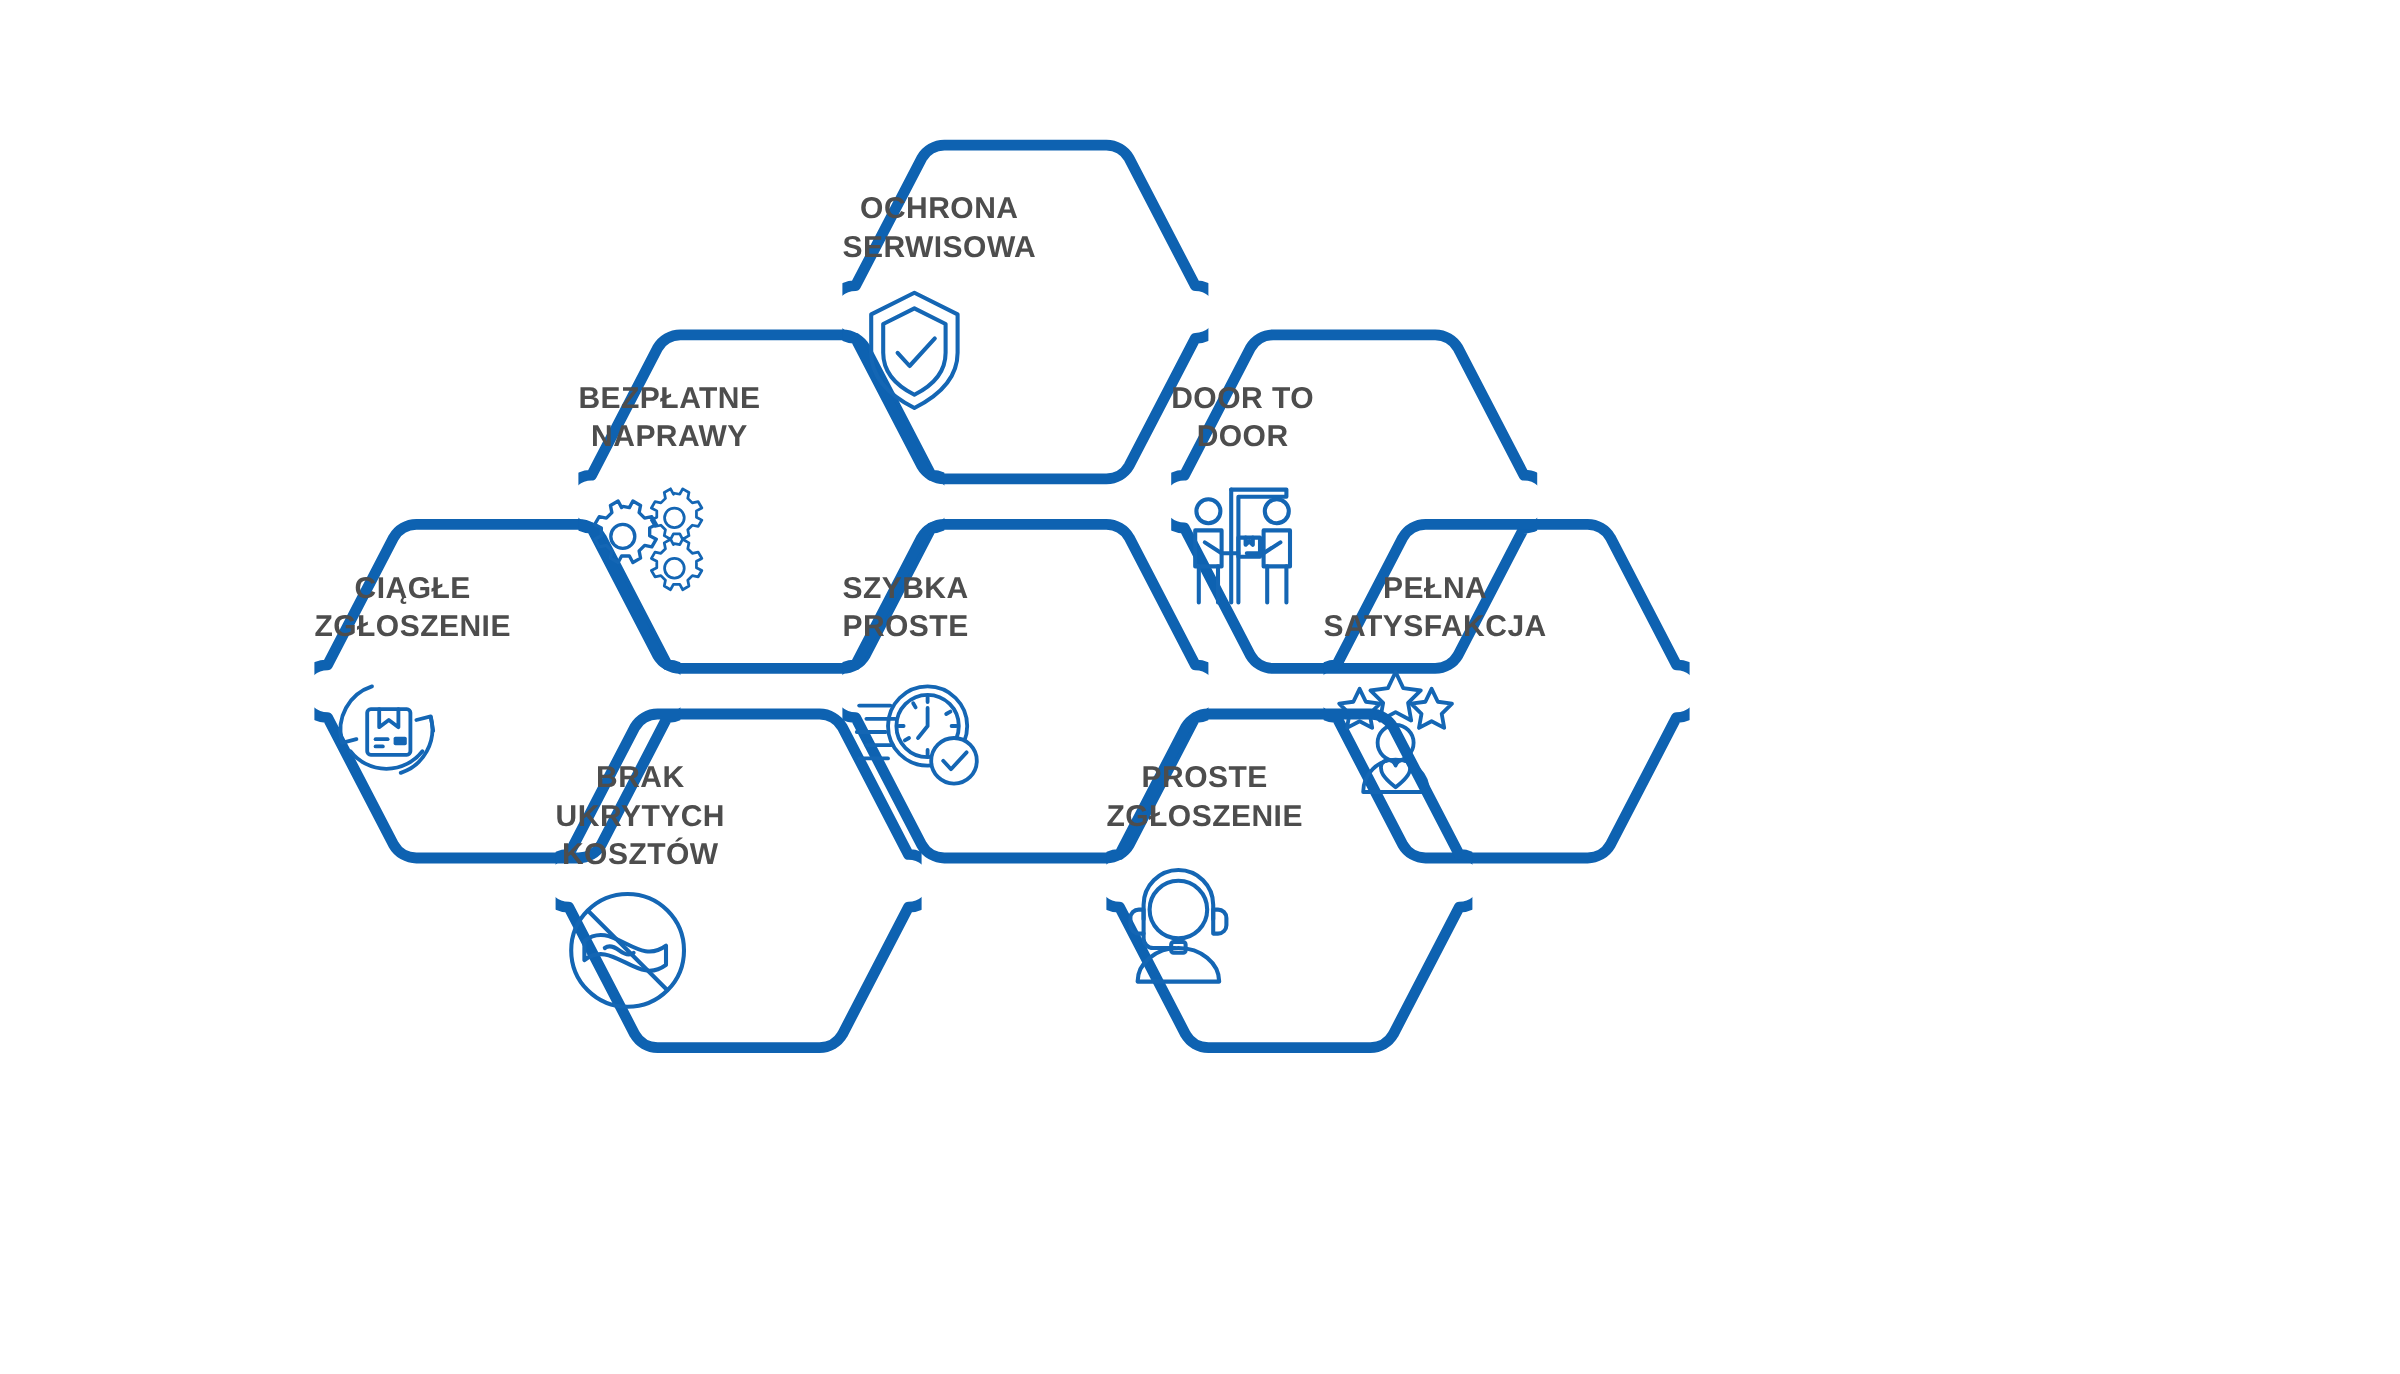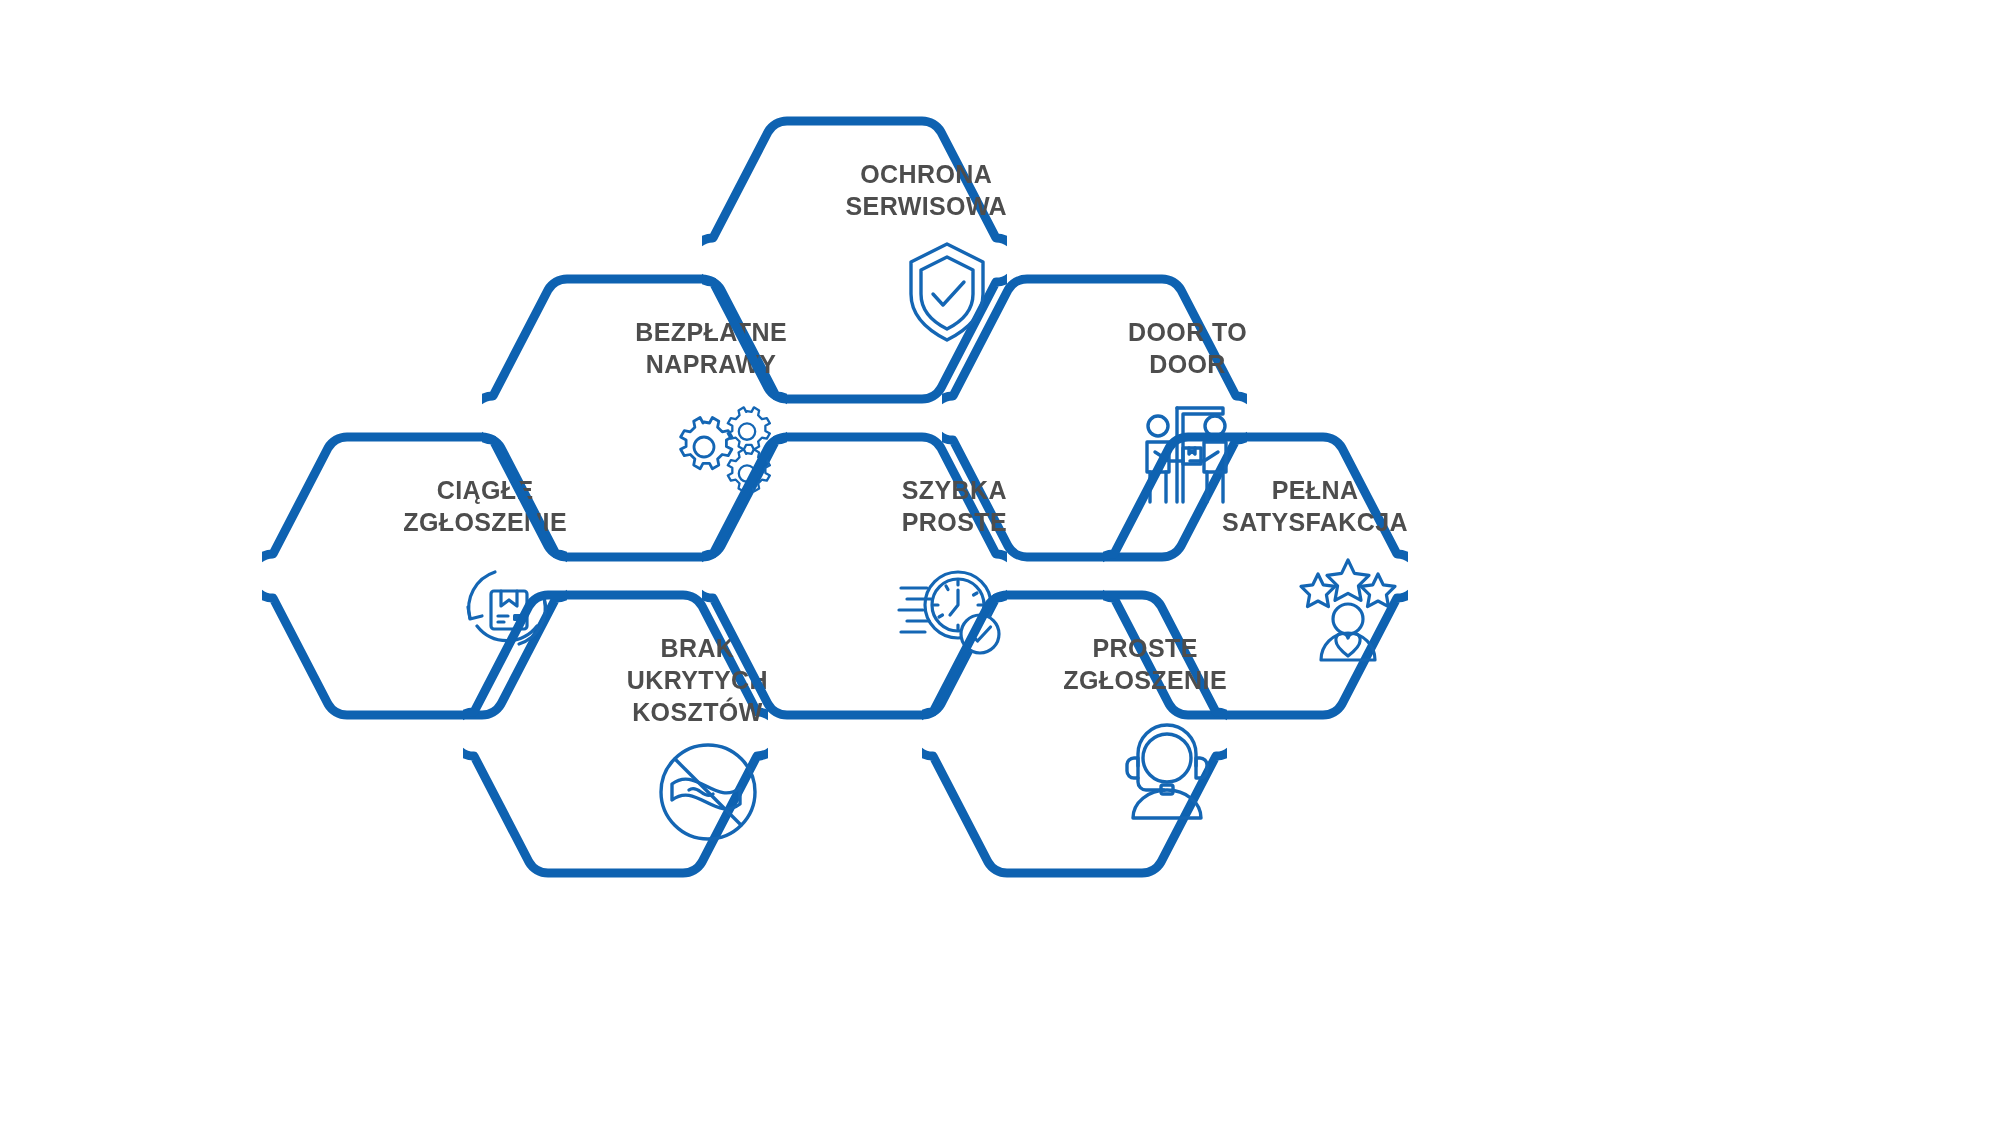--- a/index.html
+++ b/index.html
@@ -19,21 +19,21 @@
   .hex svg.outline{
     position:absolute;inset:0;
     width:100%;height:100%;
     display:block;
   }
   .hex .content{
     position:absolute;
     left:0;right:0;top:0;bottom:0;
     display:flex;
     flex-direction:column;
-    align-items:flex-end;
+    align-items:flex-start;
     padding-top:46px;
     pointer-events:none;
   }
   .hex .label{
     color:#4d4d4d;
     font-weight:bold;
     font-size:25px;
     line-height:1.28;
     letter-spacing:0.4px;
     text-align:center;
@@ -117,21 +117,21 @@
       <div class="glyph">
         <svg viewBox="0 0 120 120" fill="none" stroke="#1466B4" stroke-width="3.4" stroke-linecap="round" stroke-linejoin="round">
           <path d="M60 12 L96 30 V62 C96 84 80 98 60 108 C40 98 24 84 24 62 V30 Z"></path>
           <path d="M60 25 L86 38 V62 C86 79 74 90 60 97 C46 90 34 79 34 62 V38 Z"></path>
           <path d="M46 62 L56 73 L77 50"></path>
         </svg>
       </div>
     </div>
   </div>
 
-  <div class="hex" style="left:942px;top:270px;">
+  <div class="hex" style="left:976px;top:270px;">
     <svg class="outline" viewBox="0 0 305 296">
       <path d="M85 9 H220 A22 22 0 0 1 239 20 L294 126 A22 22 0 0 1 294 170 L239 276 A22 22 0 0 1 220 287 H85 A22 22 0 0 1 66 276 L11 170 A22 22 0 0 1 11 126 L66 20 A22 22 0 0 1 85 9 Z" fill="none" stroke="#0E62B1" stroke-width="9" stroke-linejoin="round"></path>
     </svg>
     <div class="content">
       <div class="label">DOOR TO
 DOOR</div>
       <div class="glyph">
         <svg viewBox="0 0 120 120" fill="none" stroke="#1466B4" stroke-width="3.4" stroke-linejoin="round" stroke-linecap="round">
           <path d="M50 18 H96 V24 H56 V112"></path>
           <line x1="50" y1="18" x2="50" y2="112"></line>

